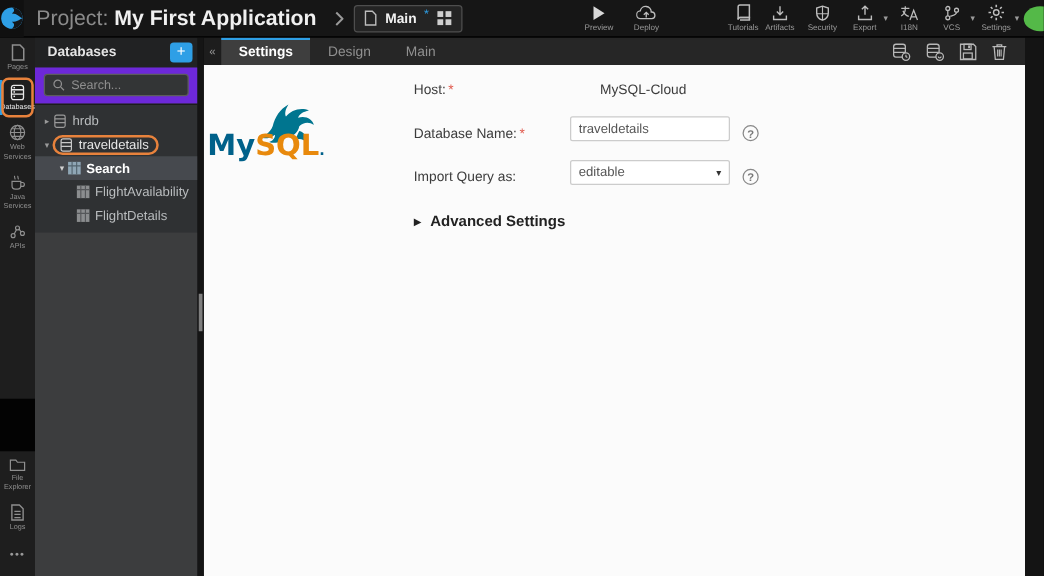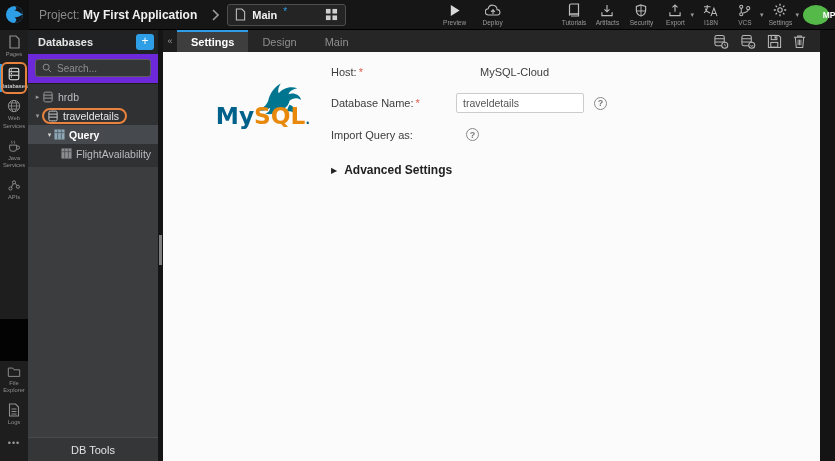--- a/index.html
+++ b/index.html
@@ -4,21 +4,21 @@
 <style>
   * { margin:0; padding:0; box-sizing:border-box; }
   html,body { width:835px; height:461px; overflow:hidden; background:#000;
     font-family:"Liberation Sans","DejaVu Sans",sans-serif; }
   .app { width:835px; height:461px; display:flex; flex-direction:column; }
 
   
   .topbar { height:30px; background:#161616; display:flex; align-items:center;
     flex:0 0 30px; border-bottom:1px solid #000; position:relative; }
   .logo-box { width:30px; height:30px; display:flex; align-items:center; justify-content:center; background:#101010; }
-  .project-label { margin-left:10px; font-size:12px; white-space:nowrap; }
+  .project-label { margin-left:10px; font-size:17px; white-space:nowrap; }
   .project-prefix { color:#8a8a8a; }
   .project-name { color:#f0f0f0; font-weight:bold; }
   .tb-chevron { margin:0 8px 0 14px; color:#9a9a9a; display:flex; }
   .main-box { display:flex; align-items:center; gap:6px; background:#242424;
     border:1px solid #4e4e4e; border-radius:3px; height:22px; padding:0 7px; width:122px; }
   .main-label { color:#f2f2f2; font-size:11px; font-weight:bold; }
   .main-mod { color:#2e9fe6; font-size:10px; position:relative; top:-3px; }
   .main-grid { margin-left:auto; display:flex; }
   .tb-item { display:flex; flex-direction:column; align-items:center; justify-content:center;
     color:#b5b5b5; width:34px; cursor:pointer; }
@@ -76,24 +76,24 @@
   .tabbar { height:22px; background:#262626; display:flex; align-items:stretch; }
   .collapse-btn { width:14px; display:flex; align-items:center; justify-content:center; color:#9a9a9a;
     font-size:9px; background:#1d1d1d; cursor:pointer; }
   .tab { padding:0 14px; display:flex; align-items:center; font-size:11px; color:#8f8f8f;
     cursor:pointer; border-top:2px solid transparent; }
   .tab.active { background:#3e3e3e; color:#fff; border-top:2px solid #2e9fe6; font-weight:bold; }
   .tab-tools { margin-left:auto; display:flex; align-items:center; gap:11px; padding-right:14px; color:#b8b8b8; }
   .tab-tools .ticon { cursor:pointer; display:flex; }
 
   .content { flex:1; background:#fbfbfb; display:flex; padding-top:10px; }
-  .logo-col { width:168px; display:flex; justify-content:flex-end; padding-top:6px; }
+  .logo-col { width:168px; display:flex; justify-content:flex-start; padding-top:6px; }
   .form-col { flex:1; padding-top:4px; }
   .form-heading { font-size:12px; font-weight:bold; color:#222; margin-bottom:16px; }
-  .frow { display:flex; align-items:center; margin-bottom:15px; }
+  .frow { display:flex; align-items:flex-end; margin-bottom:15px; }
   .flabel { width:125px; font-size:11px; color:#3c3c3c; flex:0 0 125px; }
   .req { color:#e05a4e; margin-left:2px; }
   .fvalue { font-size:11px; color:#3c3c3c;padding-left:24px; }
   .finput { width:128px; height:20px; border:1px solid #ccc; border-radius:2px; background:#fff;
     font-size:10.5px; color:#555; padding:0 6px; font-family:inherit; outline:none; }
   .fselect { width:128px; height:20px; border:1px solid #ccc; border-radius:2px; background:#fff;
     font-size:10.5px; color:#555; padding:0 6px; display:flex; align-items:center; cursor:pointer; }
   .fselect .sel-caret { margin-left:auto; font-size:8px; color:#333; }
   .help { width:13px; height:13px; border:1px solid #888; border-radius:50%; color:#777; font-size:9px;
     font-weight:bold; display:flex; align-items:center; justify-content:center; margin-left:10px; cursor:pointer; }
@@ -362,34 +362,42 @@
           </span>
         </div>
         <div class="trow ind1 selected">
           <span class="arrow" style="color:#d0d0d0;">▾</span>
           <span style="margin-right:4px;">
             <svg width="11" height="11" viewBox="0 0 12 12">
                 <rect x="0.5" y="0.5" width="11" height="11" fill="#8fa6b5"></rect>
                 <path d="M.5 4h11M4 .5v11M8 .5v11" stroke="#53646f" stroke-width="1"></path>
               </svg>
           </span>
-          <span>Query</span>
+          <span>Search</span>
         </div>
         <div class="trow ind2">
           <span style="margin-right:4px;">
             <svg width="11" height="11" viewBox="0 0 12 12">
                 <rect x="0.5" y="0.5" width="11" height="11" fill="#8b8d8f"></rect>
                 <path d="M.5 4h11M4 .5v11M8 .5v11" stroke="#55575a" stroke-width="1"></path>
               </svg>
           </span>
           <span>FlightAvailability</span>
         </div>
+        <div class="trow ind2">
+          <span style="margin-right:4px;">
+            <svg width="11" height="11" viewBox="0 0 12 12">
+                <rect x="0.5" y="0.5" width="11" height="11" fill="#8b8d8f"></rect>
+                <path d="M.5 4h11M4 .5v11M8 .5v11" stroke="#55575a" stroke-width="1"></path>
+              </svg>
+          </span>
+          <span>FlightDetails</span>
+        </div>
       </div>
       <div class="dbp-fill"></div>
-      <div class="dbp-tools">DB Tools</div>
     </div>
 
     <div class="splitter">
       <div class="handle"></div>
     </div>
 
     <div class="main">
       <div class="tabbar">
         <span class="collapse-btn">«</span>
         <div class="tab active">Settings</div>
@@ -454,20 +462,24 @@
           <div class="frow">
             <span class="flabel">
               <span>Database Name:</span><span class="req">*</span>
             </span>
             <input class="finput" value="traveldetails" style="">
             <span class="help">?</span>
           </div>
 
           <div class="frow">
             <span class="flabel">Import Query as:</span>
+            <div class="fselect">
+              <span>editable</span>
+              <span class="sel-caret">▾</span>
+            </div>
             <span class="help">?</span>
           </div>
 
           <div class="advanced">
             <span class="adv-caret">▶</span>
             <span class="adv-label">Advanced Settings</span>
           </div>
         </div>
       </div>
     </div>

